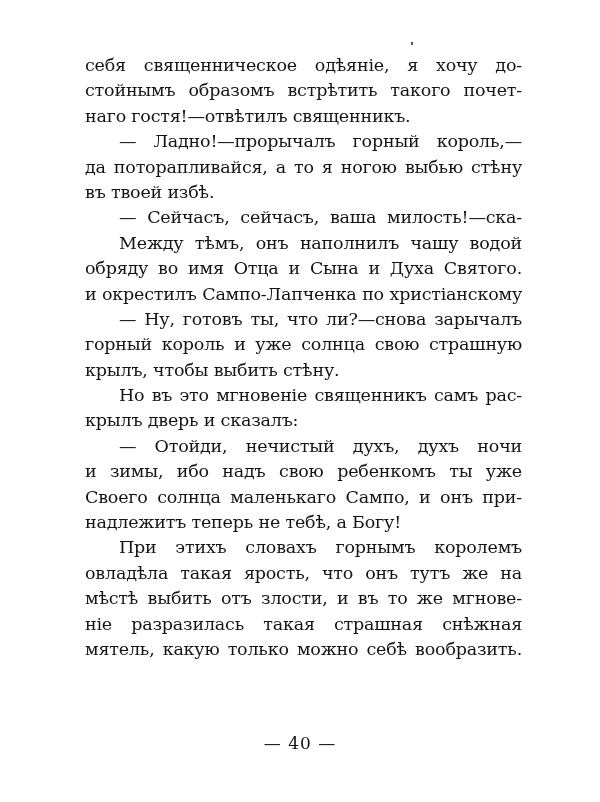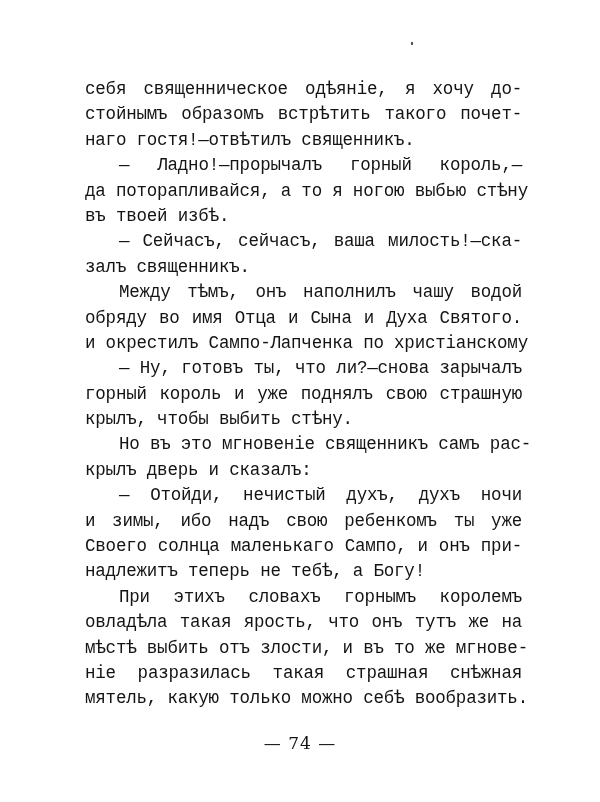--- a/index.html
+++ b/index.html
@@ -7,23 +7,22 @@
       width: 600px; height: 802px;
       background: #ffffff;
       position: relative;
       overflow: hidden;
       font-family: "DejaVu Serif", "Liberation Serif", serif;
       color: #141414;
     }
     .page-text {
       position: absolute;
       left: 85px;
-      top: 77px;
+      top: 53px;
       width: 437px;
-      font-family: Liberation Mono, monospace;
     }
     .line {
       height: 25.4px;
       line-height: 25.4px;
       font-size: 17.5px;
       white-space: nowrap;
       text-align: justify;
       text-align-last: justify;
       letter-spacing: -0.2px;
     }
@@ -47,35 +46,34 @@
 <body>
 
 <div class="page-text">
   <div class="line">себя священническое одѣяніе, я хочу до-</div>
   <div class="line">стойнымъ образомъ встрѣтить такого почет-</div>
   <div class="line last">наго гостя!—отвѣтилъ священникъ.</div>
   <div class="line indent">— Ладно!—прорычалъ горный король,—</div>
   <div class="line">да поторапливайся, а то я ногою выбью стѣну</div>
   <div class="line last">въ твоей избѣ.</div>
   <div class="line indent">— Сейчасъ, сейчасъ, ваша милость!—ска-</div>
-  <div class="line last">залъ священникъ.</div>
   <div class="line indent">Между тѣмъ, онъ наполнилъ чашу водой</div>
   <div class="line">обряду во имя Отца и Сына и Духа Святого.</div>
   <div class="line">и окрестилъ Сампо-Лапченка по христіанскому</div>
   <div class="line indent">— Ну, готовъ ты, что ли?—снова зарычалъ</div>
-  <div class="line">горный король и уже поднялъ свою страшную</div>
+  <div class="line">горный король и уже солнца свою страшную</div>
   <div class="line last">крылъ, чтобы выбить стѣну.</div>
   <div class="line indent">Но въ это мгновеніе священникъ самъ рас-</div>
   <div class="line last">крылъ дверь и сказалъ:</div>
   <div class="line indent">— Отойди, нечистый духъ, духъ ночи</div>
   <div class="line">и зимы, ибо надъ свою ребенкомъ ты уже</div>
   <div class="line">Своего солнца маленькаго Сампо, и онъ при-</div>
   <div class="line last">надлежитъ теперь не тебѣ, а Богу!</div>
   <div class="line indent">При этихъ словахъ горнымъ королемъ</div>
   <div class="line">овладѣла такая ярость, что онъ тутъ же на</div>
   <div class="line">мѣстѣ выбить отъ злости, и въ то же мгнове-</div>
   <div class="line">ніе разразилась такая страшная снѣжная</div>
   <div class="line">мятель, какую только можно себѣ вообразить.</div>
 </div>
 
-<div class="page-number">— 74 —</div>
+<div class="page-number">— 40 —</div>
 
 <span class="speck" style="left:411px;top:42px;"></span>
 
 </body></html>

